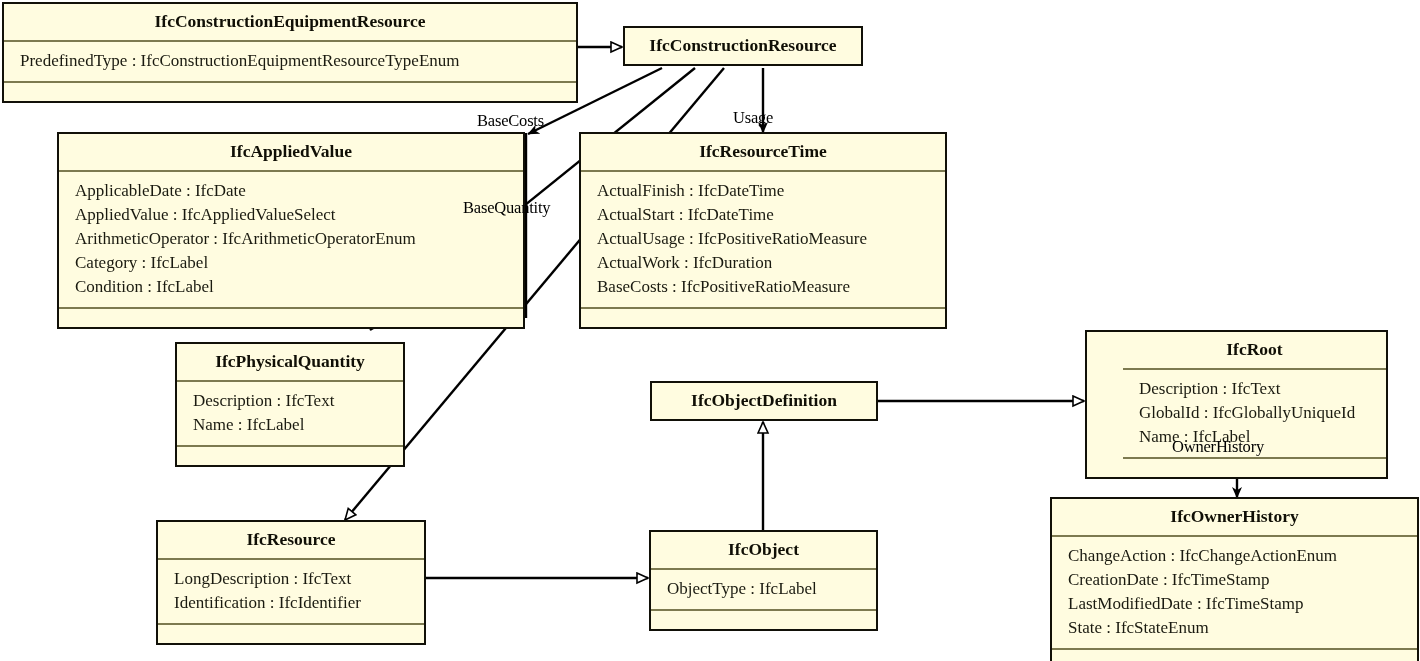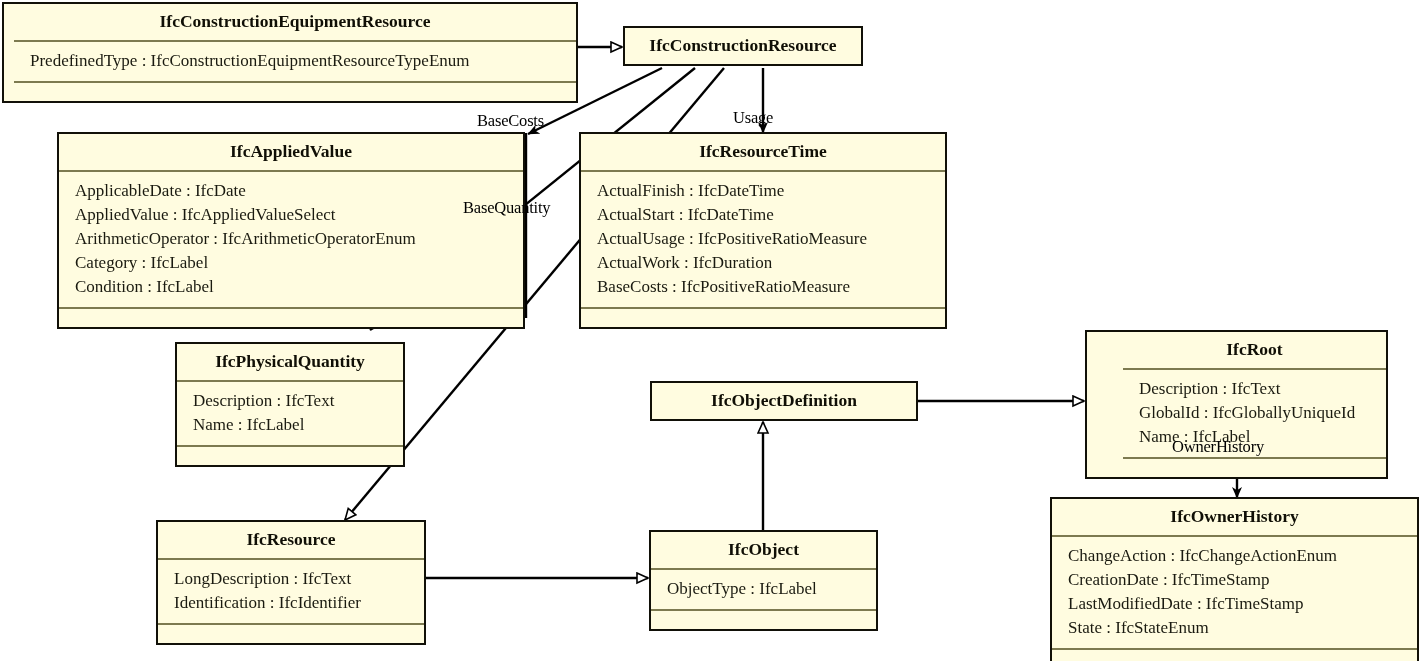--- a/index.html
+++ b/index.html
@@ -117,21 +117,21 @@
 
     <g>
       <line x1="426" y1="578" x2="648" y2="578" stroke="#000000" stroke-width="2.4" marker-end="url(#hollow-tri)"></line>
     </g>
 
     <g>
       <line x1="1237" y1="452" x2="1237" y2="498" stroke="#000000" stroke-width="2.4" marker-end="url(#solid-arrow)"></line>
     </g>
   </svg>
 
-  <div class="uml-class" style="left:2px; top:2px; width:576px;padding-left:10px;">
+  <div class="uml-class" style="left:2px; top:2px; width:576px;">
     <div class="uml-title">IfcConstructionEquipmentResource</div>
     <div class="uml-sep"></div>
     <div class="uml-attrs">
       <div class="uml-attr">PredefinedType : IfcConstructionEquipmentResourceTypeEnum</div>
     </div>
     <div class="uml-sep"></div>
     <div class="uml-ops"></div>
   </div>
 
   <div class="uml-class" style="left:623px; top:26px; width:240px;">
@@ -170,21 +170,21 @@
     <div class="uml-title">IfcPhysicalQuantity</div>
     <div class="uml-sep"></div>
     <div class="uml-attrs">
       <div class="uml-attr">Description : IfcText</div>
       <div class="uml-attr">Name : IfcLabel</div>
     </div>
     <div class="uml-sep"></div>
     <div class="uml-ops"></div>
   </div>
 
-  <div class="uml-class" style="left:650px; top:381px; width:268px;">
+  <div class="uml-class" style="left:650px; top:381px; width:228px;">
     <div class="uml-title">IfcObjectDefinition</div>
   </div>
 
   <div class="uml-class" style="left:1085px; top:330px; width:303px;padding-left:36px;">
     <div class="uml-title">IfcRoot</div>
     <div class="uml-sep"></div>
     <div class="uml-attrs">
       <div class="uml-attr">Description : IfcText</div>
       <div class="uml-attr">GlobalId : IfcGloballyUniqueId</div>
       <div class="uml-attr">Name : IfcLabel</div>

